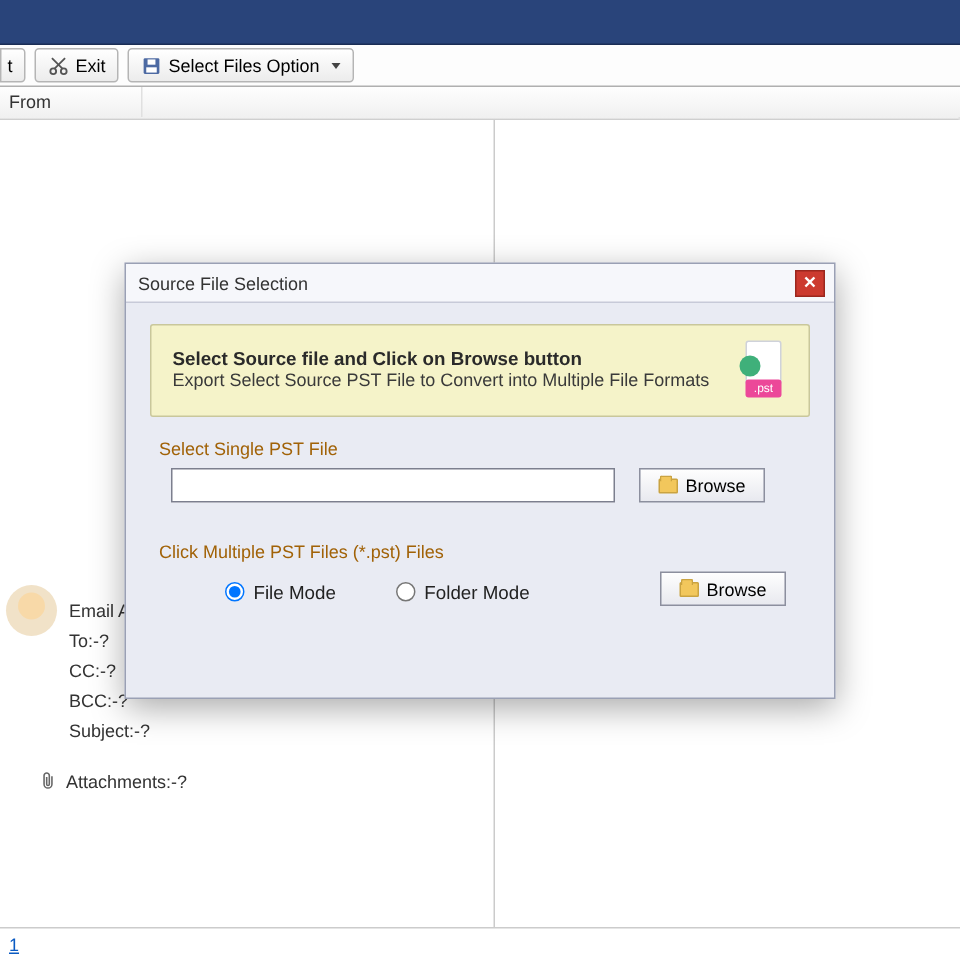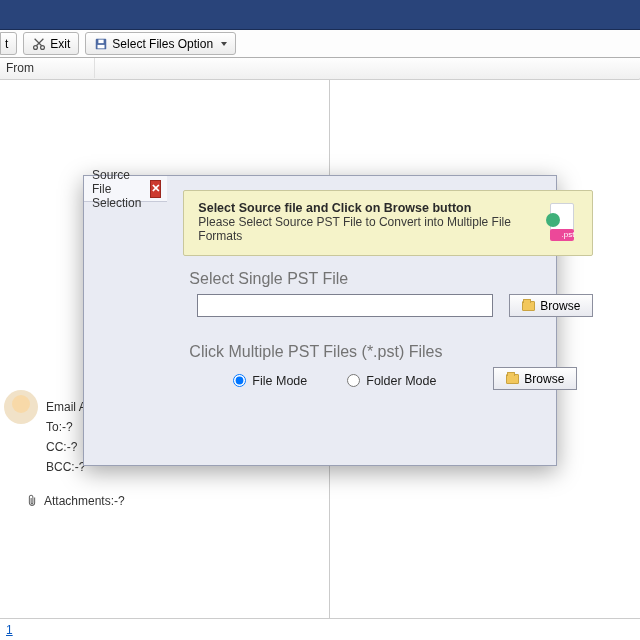--- a/index.html
+++ b/index.html
@@ -114,21 +114,21 @@
   .footer a { color: #0a5ac2; text-decoration: underline; cursor:pointer; }
 
   
   .modal {
     position: absolute;
     left: 83px; top: 175px;
     width: 474px; height: 291px;
     background: #e9ebf3;
     border: 1px solid #9aa0b4;
     box-shadow: 0 6px 22px rgba(0,0,0,0.35);
-    display: flex; flex-direction: row;
+    display: flex; flex-direction: column;
   }
   .modal-titlebar {
     height: 26px;
     background: #f6f7fb;
     border-bottom: 1px solid #c7cad8;
     display: flex; align-items: center;
     padding: 0 6px 0 8px;
     font-size: 12px;
     color: #333;
   }
@@ -162,25 +162,25 @@
   .pst-icon .page {
     position:absolute; left:6px; top:0; width:24px; height:30px;
     background:#fff; border:1px solid #cfd2da; border-radius:2px;
   }
   .pst-icon .dot {
     position:absolute; left:2px; top:10px; width:14px;height:14px;border-radius:50%;
     background:#3fb07a;
   }
   .pst-icon .tag {
     position:absolute; left:6px; bottom:0; width:24px;height:12px;
-    background:#ec4899; color:#fff; font-size:8px; line-height:12px; text-align:right;
+    background:#ec4899; color:#fff; font-size:8px; line-height:12px; text-align:center;
     border-radius:2px;
   }
 
-  .section-label { font-size: 16px; color: #737373; margin: 14px 0 6px 6px; }
+  .section-label { font-size: 12px; color: #a16207; margin: 14px 0 6px 6px; }
 
   .inputrow { display:flex; align-items:center; gap:16px; padding-left:14px; }
   .textinput {
     width: 296px; height: 23px;
     border: 1px solid #7c7f8e;
     background: #fff;
     font-size:12px; padding:2px 4px;
   }
   .browse-btn {
     width: 84px; height: 23px;
@@ -251,20 +251,23 @@
       </div>
       <div class="row">
         <span>To:-?</span>
       </div>
       <div class="row">
         <span>CC:-?</span>
       </div>
       <div class="row">
         <span>BCC:-?</span>
       </div>
+      <div class="row">
+        <span>Subject:-?</span>
+      </div>
       <div class="attachrow">
         <svg class="attach-icon" viewBox="0 0 12 16">
           <path d="M9 4 v6 a3 3 0 0 1 -6 0 V3.5 a2 2 0 0 1 4 0 V10 a1 1 0 0 1 -2 0 V4.5" fill="none" stroke="#666" stroke-width="1.2"></path>
         </svg>
         <span>Attachments:-?</span>
       </div>
     </div>
   </div>
   <div class="rightpane"></div>
 </div>
@@ -280,21 +283,21 @@
     <div class="modal-close">
       <span>✕</span>
     </div>
   </div>
 
   <div class="modal-body">
 
     <div class="banner">
       <div class="banner-text">
         <div class="banner-title">Select Source file and Click on Browse button</div>
-        <div class="banner-sub">Please Select Source PST File to Convert into Multiple File Formats</div>
+        <div class="banner-sub">Export Select Source PST File to Convert into Multiple File Formats</div>
       </div>
       <div class="pst-icon">
         <div class="page"></div>
         <div class="dot"></div>
         <div class="tag">.pst</div>
       </div>
     </div>
 
     <div class="section-label">Select Single PST File</div>
     <div class="inputrow">

